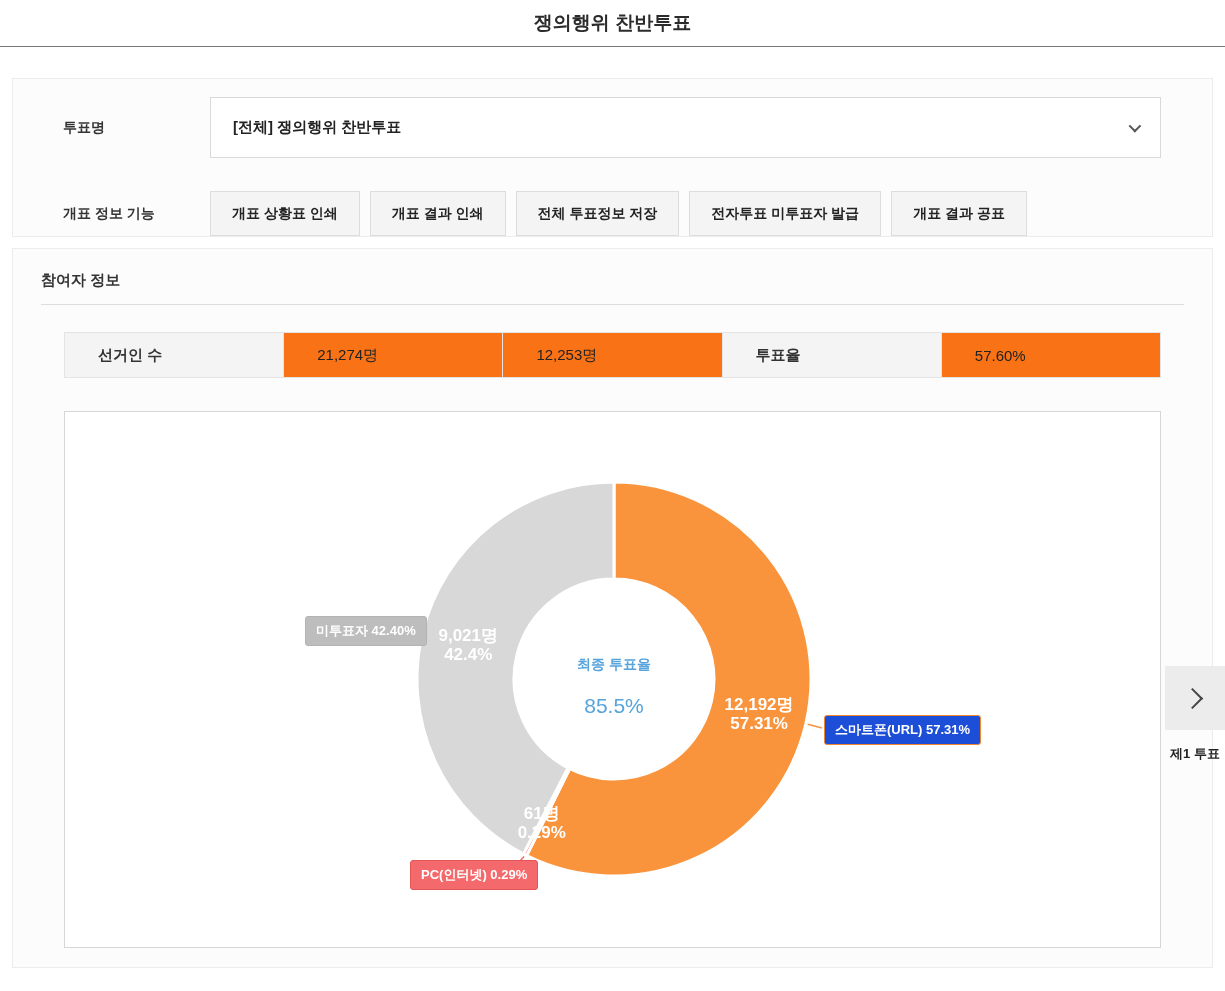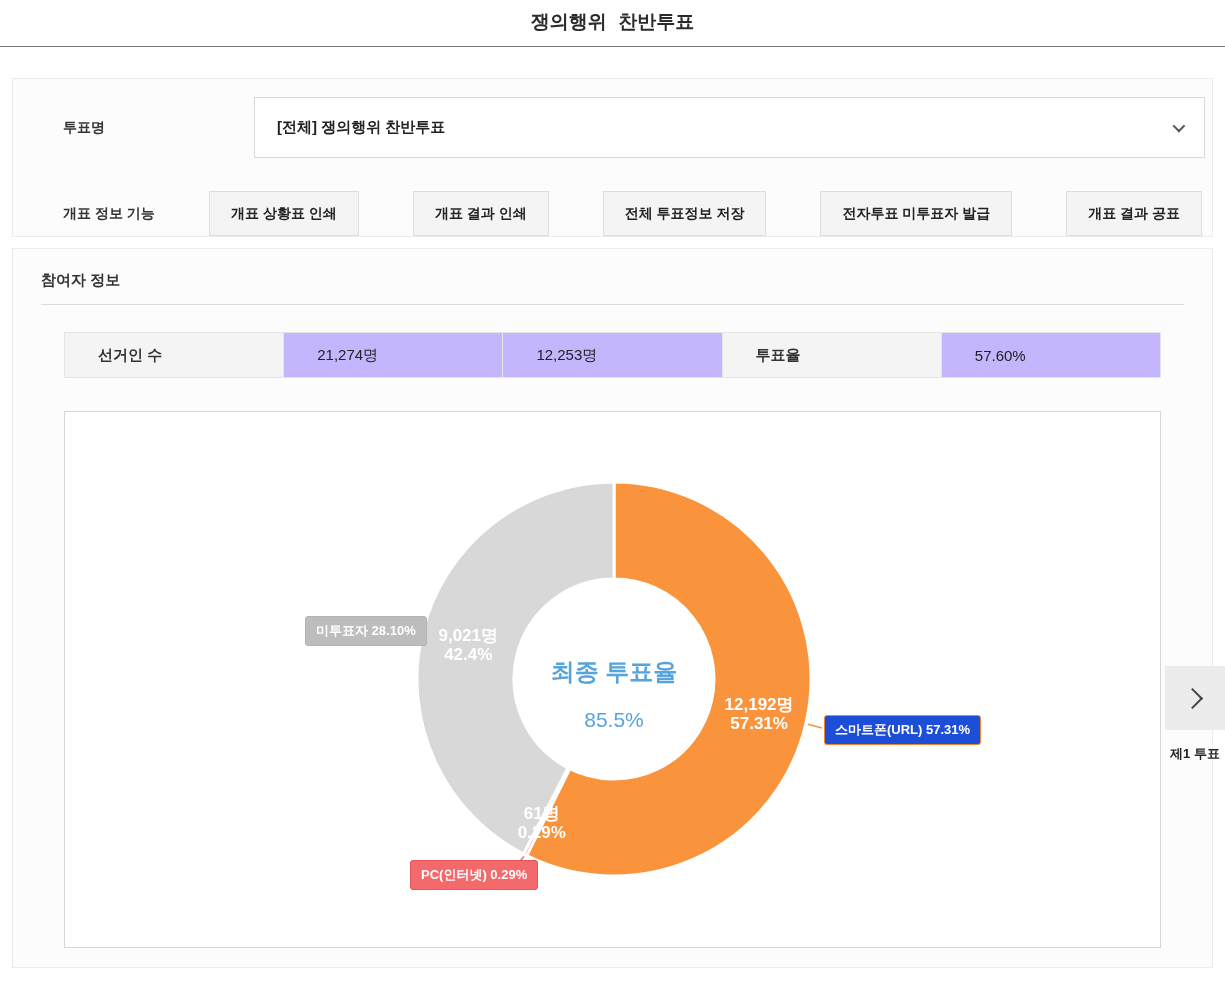--- a/index.html
+++ b/index.html
@@ -3,30 +3,30 @@
 <meta charset="utf-8">
 <style>
   * { box-sizing: border-box; }
   html,body { margin:0; padding:0; }
   body {
     width:1225px; height:991px; position:relative; overflow:hidden;
     background:#ffffff; color:#333;
     font-family:"Liberation Sans","DejaVu Sans",sans-serif;
   }
   
-  .page-title { margin:0; padding-top:11px; text-align:center; font-size:19px; font-weight:bold; color:#2b2b2b; line-height:24px;font-family:Liberation Mono, monospace; }
+  .page-title { margin:0; padding-top:11px; text-align:center; font-size:19px; font-weight:bold; color:#2b2b2b; line-height:24px; }
   .title-divider { margin:11px 0 0 0; border:none; border-top:1px solid #777; }
 
   
   .card { margin:0 12px; background:#fcfcfc; border:1px solid #ececec; }
   .card-controls { margin-top:31px; height:159px; }
   .card-participants { margin-top:11px; height:720px; }
 
   
-  .form-row { display:flex; align-items:center;gap:44px; }
+  .form-row { display:flex; align-items:center; }
   .form-row-1 { margin-top:18px; }
   .form-row-2 { margin-top:33px; }
   .form-label { width:197px; padding-left:50px; font-size:14px; font-weight:600; color:#333; }
   .select-box {
     width:951px; height:61px; background:#fff; border:1px solid #d9d9d9;
     display:flex; align-items:center; justify-content:space-between;
     padding:0 22px; font-size:15px; font-weight:bold; color:#222; cursor:pointer;
   }
   .caret-down { width:9px; height:9px; border-right:2px solid #555; border-bottom:2px solid #555; transform:rotate(45deg) translateY(-2px); }
   .btn {
@@ -34,28 +34,28 @@
     background:#f4f4f4; border:1px solid #ddd;
     font-family:inherit; font-size:14px; font-weight:600; color:#222; cursor:pointer; white-space:nowrap;
   }
 
   
   .section-head { margin:0 28px; padding-top:22px; padding-bottom:14px; border-bottom:1px solid #ddd; font-size:15px; font-weight:bold; color:#333; }
   .stats-row { display:flex; margin:27px 51px 0 51px; height:46px; }
   .stat-cell { flex:1; display:flex; align-items:center; padding-left:33px; border:1px solid #e4e4e4; margin-left:-1px; font-size:15px; background:#fff; }
   .stat-cell:first-child { margin-left:0; }
   .stat-label { background:#f4f4f4; font-weight:600; color:#333; }
-  .stat-value { background:#c4b5fd; color:#222; }
+  .stat-value { background:#f97316; color:#222; }
 
   
   .chart-box { position:relative; margin:33px 51px 0 51px; height:537px; background:#fff; border:1px solid #d6d6d6; }
   .chart-box svg { position:absolute; left:0; top:0; }
   .slice-label { fill:#fff; font-weight:bold; font-size:17px; text-anchor:middle; font-family:"Liberation Sans","DejaVu Sans",sans-serif; }
   .donut-center { position:absolute; left:449px; top:244px; width:200px; text-align:center; }
-  .donut-center .ct { display:block; font-size:24px; font-weight:bold; }
+  .donut-center .ct { display:block; font-size:14px; font-weight:bold; }
   .donut-center .cv { display:block; margin-top:20px; font-size:21px; }
   .callout { position:absolute; padding:5px 10px; border-radius:3px; color:#fff; font-size:13px; font-weight:bold; white-space:nowrap; }
   .callout-0 { left:759px; top:303px; }
   .callout-1 { left:345px; top:448px; }
   .callout-2 { left:240px; top:204px; }
 
   
   .pager { position:absolute; right:0; top:666px; width:60px; text-align:center;margin-left:24px; }
   .pager-btn { width:60px; height:64px; background:#ececec; border:none; cursor:pointer; display:flex; align-items:center; justify-content:center; }
   .chev-right { display:block; width:15px; height:15px; border-top:2px solid #444; border-right:2px solid #444; transform:rotate(45deg); margin-right:6px; }
@@ -107,21 +107,21 @@
         <text class="slice-label"><tspan x="476.7648917095038" y="406.76585421682694">61명</tspan><tspan x="476.7648917095038" y="425.76585421682694">0.29%</tspan></text>
         <line x1="355.6452851499798" y1="219.936699592279" x2="347" y2="217" stroke="#BDBDBD" stroke-width="1.5"></line>
         <text class="slice-label"><tspan x="403.25524006279886" y="228.52515044644147">9,021명</tspan><tspan x="403.25524006279886" y="247.52515044644147">42.4%</tspan></text>
       </svg>
     <div class="donut-center" style="color: rgb(87, 164, 219);">
       <span class="ct">최종 투표율</span>
       <span class="cv">85.5%</span>
     </div>
     <div class="callout callout-0" style="background: #1d4ed8; border: 1px solid rgb(238, 135, 48);">스마트폰(URL) 57.31%</div>
     <div class="callout callout-1" style="background: rgb(244, 105, 107); border: 1px solid rgb(227, 85, 87);">PC(인터넷) 0.29%</div>
-    <div class="callout callout-2" style="background: rgb(189, 189, 189); border: 1px solid rgb(179, 179, 179);">미투표자 28.10%</div>
+    <div class="callout callout-2" style="background: rgb(189, 189, 189); border: 1px solid rgb(179, 179, 179);">미투표자 42.40%</div>
   </div>
 </div>
 
 <div class="pager">
   <button class="pager-btn">
     <span class="chev-right"></span>
   </button>
   <div class="pager-caption">제1 투표</div>
 </div>
 

